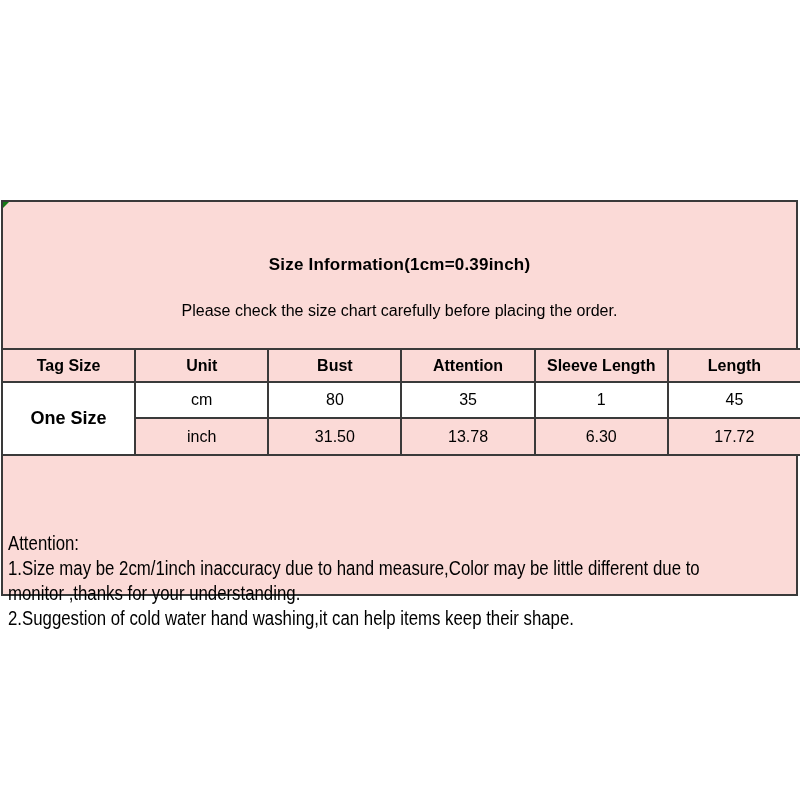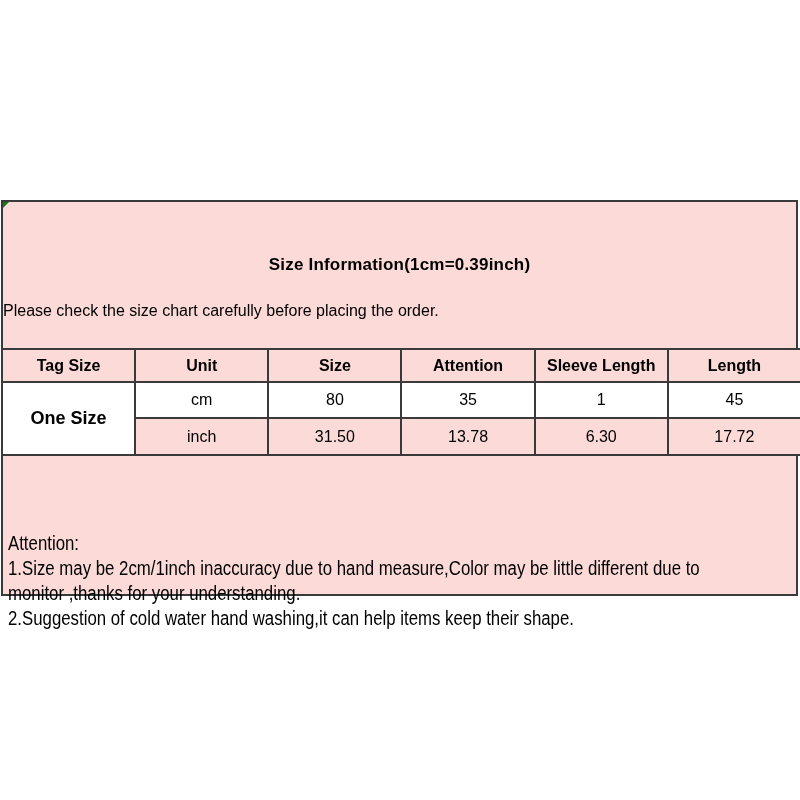--- a/index.html
+++ b/index.html
@@ -40,21 +40,21 @@
     text-align: center;
     font-size: 17px;
     font-weight: bold;
     letter-spacing: 0.2px;
   }
   .intro-subtitle {
     position: absolute;
     top: 100px;
     left: 0;
     width: 100%;
-    text-align: left;
+    text-align: center;
     font-size: 16px;
   }
   table.size-table {
     position: absolute;
     left: -2px;
     top: 146px;
     width: 801px;
     border-collapse: collapse;
     table-layout: fixed;
   }
@@ -103,21 +103,21 @@
     <div class="intro">
       <div class="intro-title">Size Information(1cm=0.39inch)</div>
       <div class="intro-subtitle">Please check the size chart carefully before placing the order.</div>
     </div>
 
     <table class="size-table">
       <thead>
         <tr>
           <th>Tag Size</th>
           <th>Unit</th>
-          <th>Size</th>
+          <th>Bust</th>
           <th>Attention</th>
           <th>Sleeve Length</th>
           <th>Length</th>
         </tr>
       </thead>
       <tbody>
         <tr class="row-cm">
           <td class="tag-size-cell" rowspan="2">One Size</td>
           <td>cm</td>
           <td>80</td>

